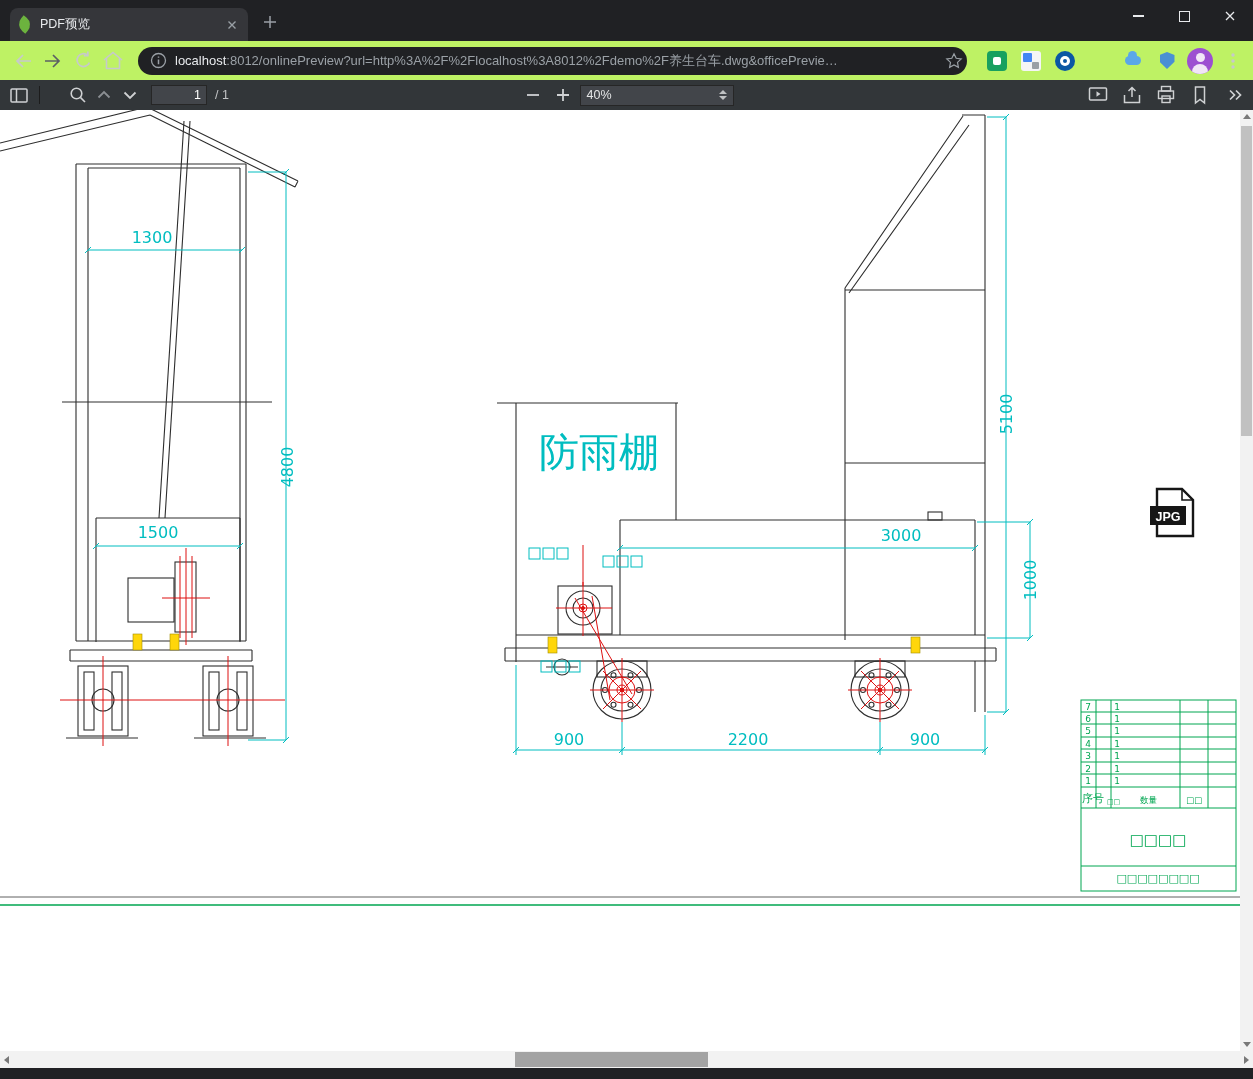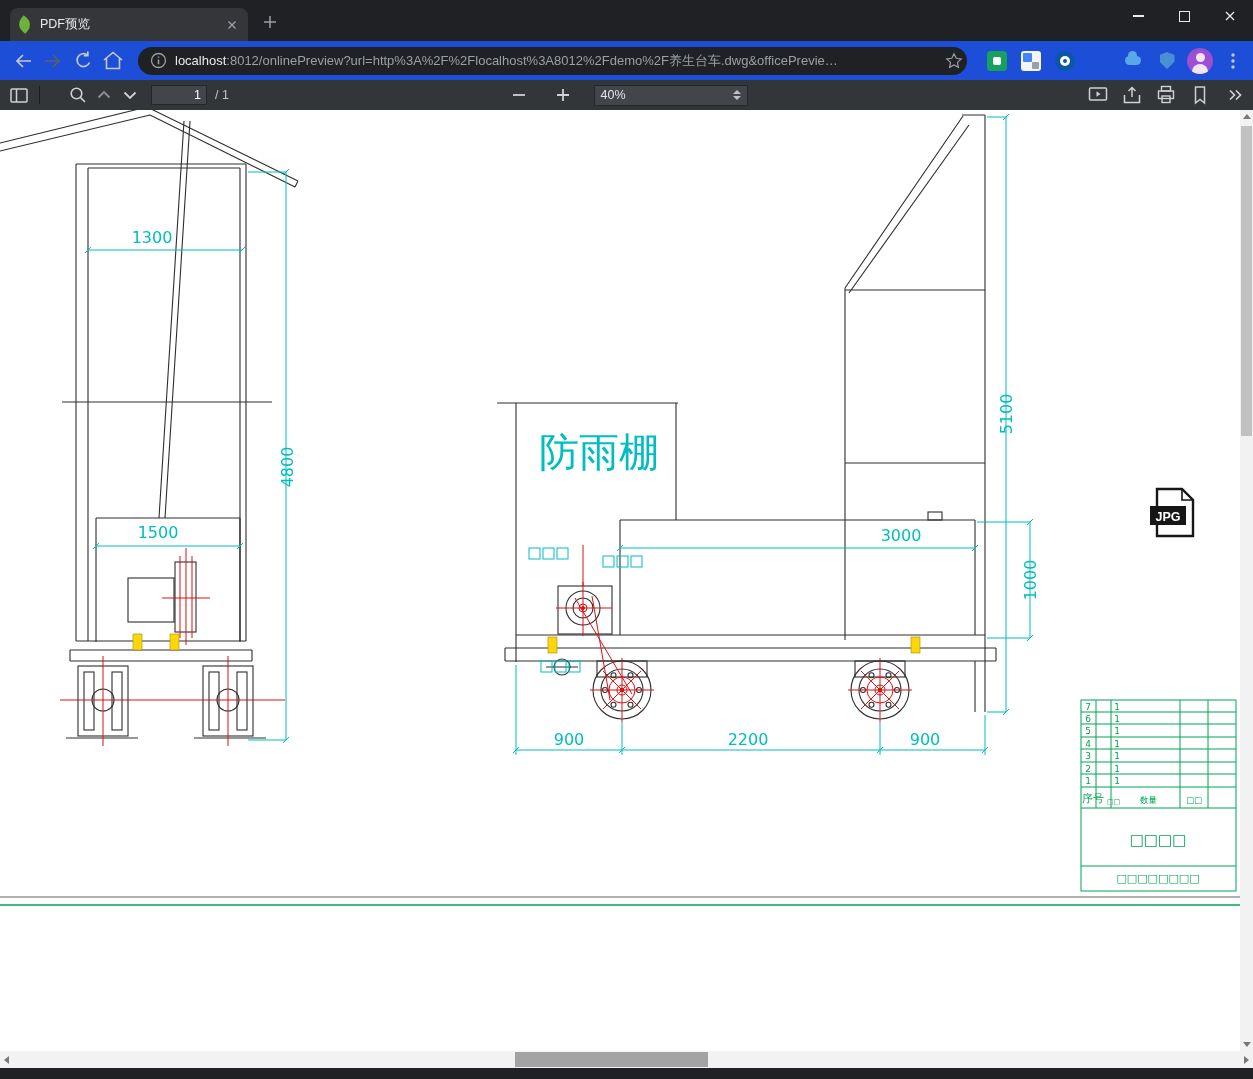--- a/index.html
+++ b/index.html
@@ -12,21 +12,21 @@
     color:#e8eaed;font-size:12.5px;}
   .favicon{width:13px;height:13px;background:#6cb33e;border-radius:0 70% 0 70%;
     transform:rotate(40deg);flex:0 0 auto;}
   .tab-title{flex:1;margin-left:9px;white-space:nowrap;overflow:hidden;text-overflow:ellipsis;}
   .newtab{position:absolute;left:260px;top:12px;}
   .wincontrols{position:absolute;right:0;top:0;display:flex;}
   .wc{width:46px;height:32px;display:flex;align-items:center;justify-content:center;}
   .wc-min{width:11px;height:1.5px;background:#e8eaed;}
   .wc-max{width:9px;height:9px;border:1.2px solid #e8eaed;}
   
-  .navbar{position:absolute;left:0;top:41px;width:1253px;height:39px;background:#1d4ed8;
+  .navbar{position:absolute;left:0;top:41px;width:1253px;height:39px;background:#bef264;
     display:flex;align-items:center;padding:17px 8px;box-sizing:border-box;}
   .navbtn{width:30px;height:30px;border-radius:50%;display:flex;align-items:center;justify-content:center;flex:0 0 auto;}
   .urlbar{flex:1;height:28px;background:#202124;border-radius:14px;margin:0 10px;display:flex;
     align-items:center;padding:0 4px 0 12px;min-width:0;color:#9aa0a6;font-size:13px;}
   .url-text{flex:1;white-space:nowrap;overflow:hidden;min-width:0;margin:0 8px;}
   .url-host{color:#e8eaed;}
   .url-rest{color:#9aa0a6;}
   .ext-group{display:flex;align-items:center;gap:14px;margin:0 10px;flex:0 0 auto;}
   .ext{width:20px;height:20px;display:flex;align-items:center;justify-content:center;position:relative;}
   .e1{background:#18a05f;border-radius:4px;}
@@ -50,21 +50,21 @@
   
   .pdfbar{position:absolute;left:0;top:80px;width:1253px;height:30px;background:#323639;
     box-shadow:0 1px 0 #1a1a1a;display:flex;align-items:center;padding:0 6px;box-sizing:border-box;
     color:#d4d6d8;font-size:12.5px;}
   .pbtn{width:26px;height:26px;display:flex;align-items:center;justify-content:center;flex:0 0 auto;}
   .psep{width:1px;height:18px;background:#1c1c1c;margin:0 7px;flex:0 0 auto;}
   .page-input{width:44px;height:18px;background:#42454a;border:1px solid #262626;color:#fff;
     text-align:right;padding:0 5px;line-height:18px;margin:0 4px 0 8px;font-size:12.5px;}
   .page-total{color:#c3c5c7;margin-left:4px;}
   .pdf-center{position:absolute;left:50%;top:0;transform:translateX(-50%);height:30px;
-    display:flex;align-items:center;gap:18px;}
+    display:flex;align-items:center;gap:4px;}
   .zoom-select{width:140px;height:19px;background:#42454a;border:1px solid #262626;display:flex;
     align-items:center;justify-content:space-between;padding:0 6px;color:#e4e5e6;font-size:12.5px;}
   .spin{display:flex;flex-direction:column;gap:2px;}
   .spin i{width:0;height:0;border-left:4px solid transparent;border-right:4px solid transparent;}
   .spin .up{border-bottom:4px solid #bfc1c3;}
   .spin .dn{border-top:4px solid #bfc1c3;}
   .pdf-right{margin-left:auto;display:flex;align-items:center;gap:8px;}
   
   .page-canvas{position:absolute;left:0;top:110px;}
   .vscroll{position:absolute;right:0;top:110px;width:13px;height:941px;background:#f2f2f2;}

